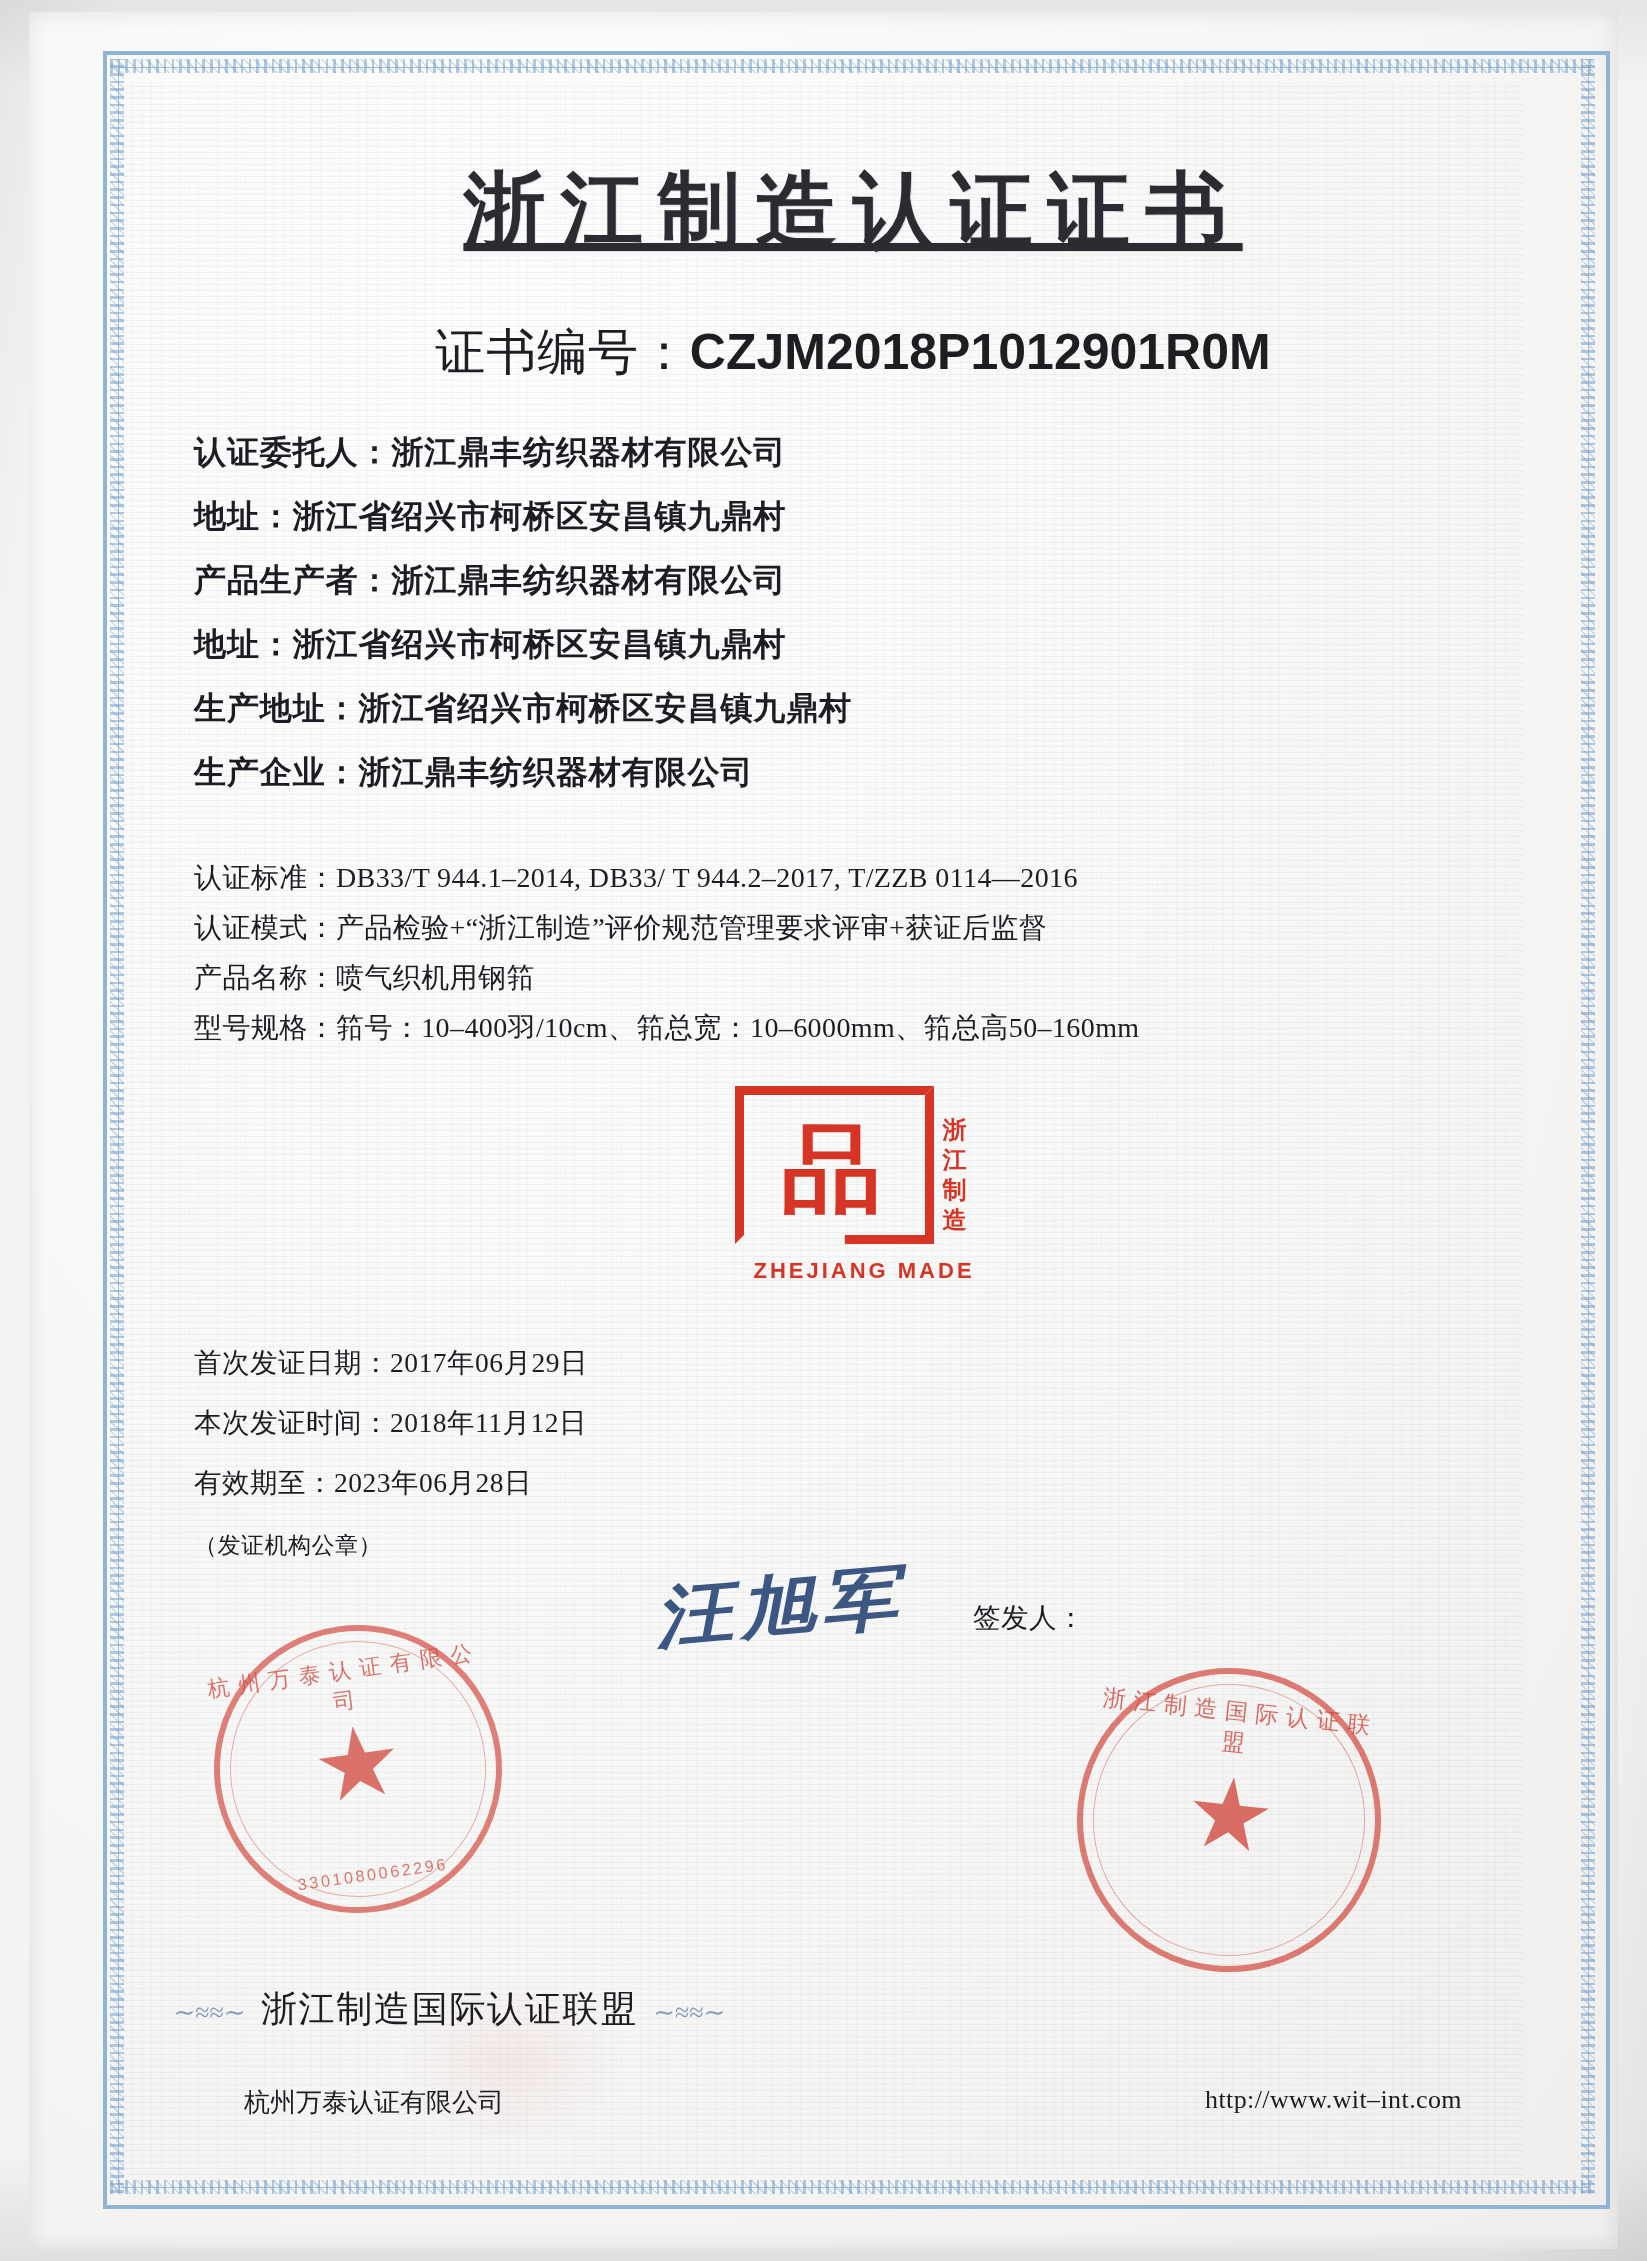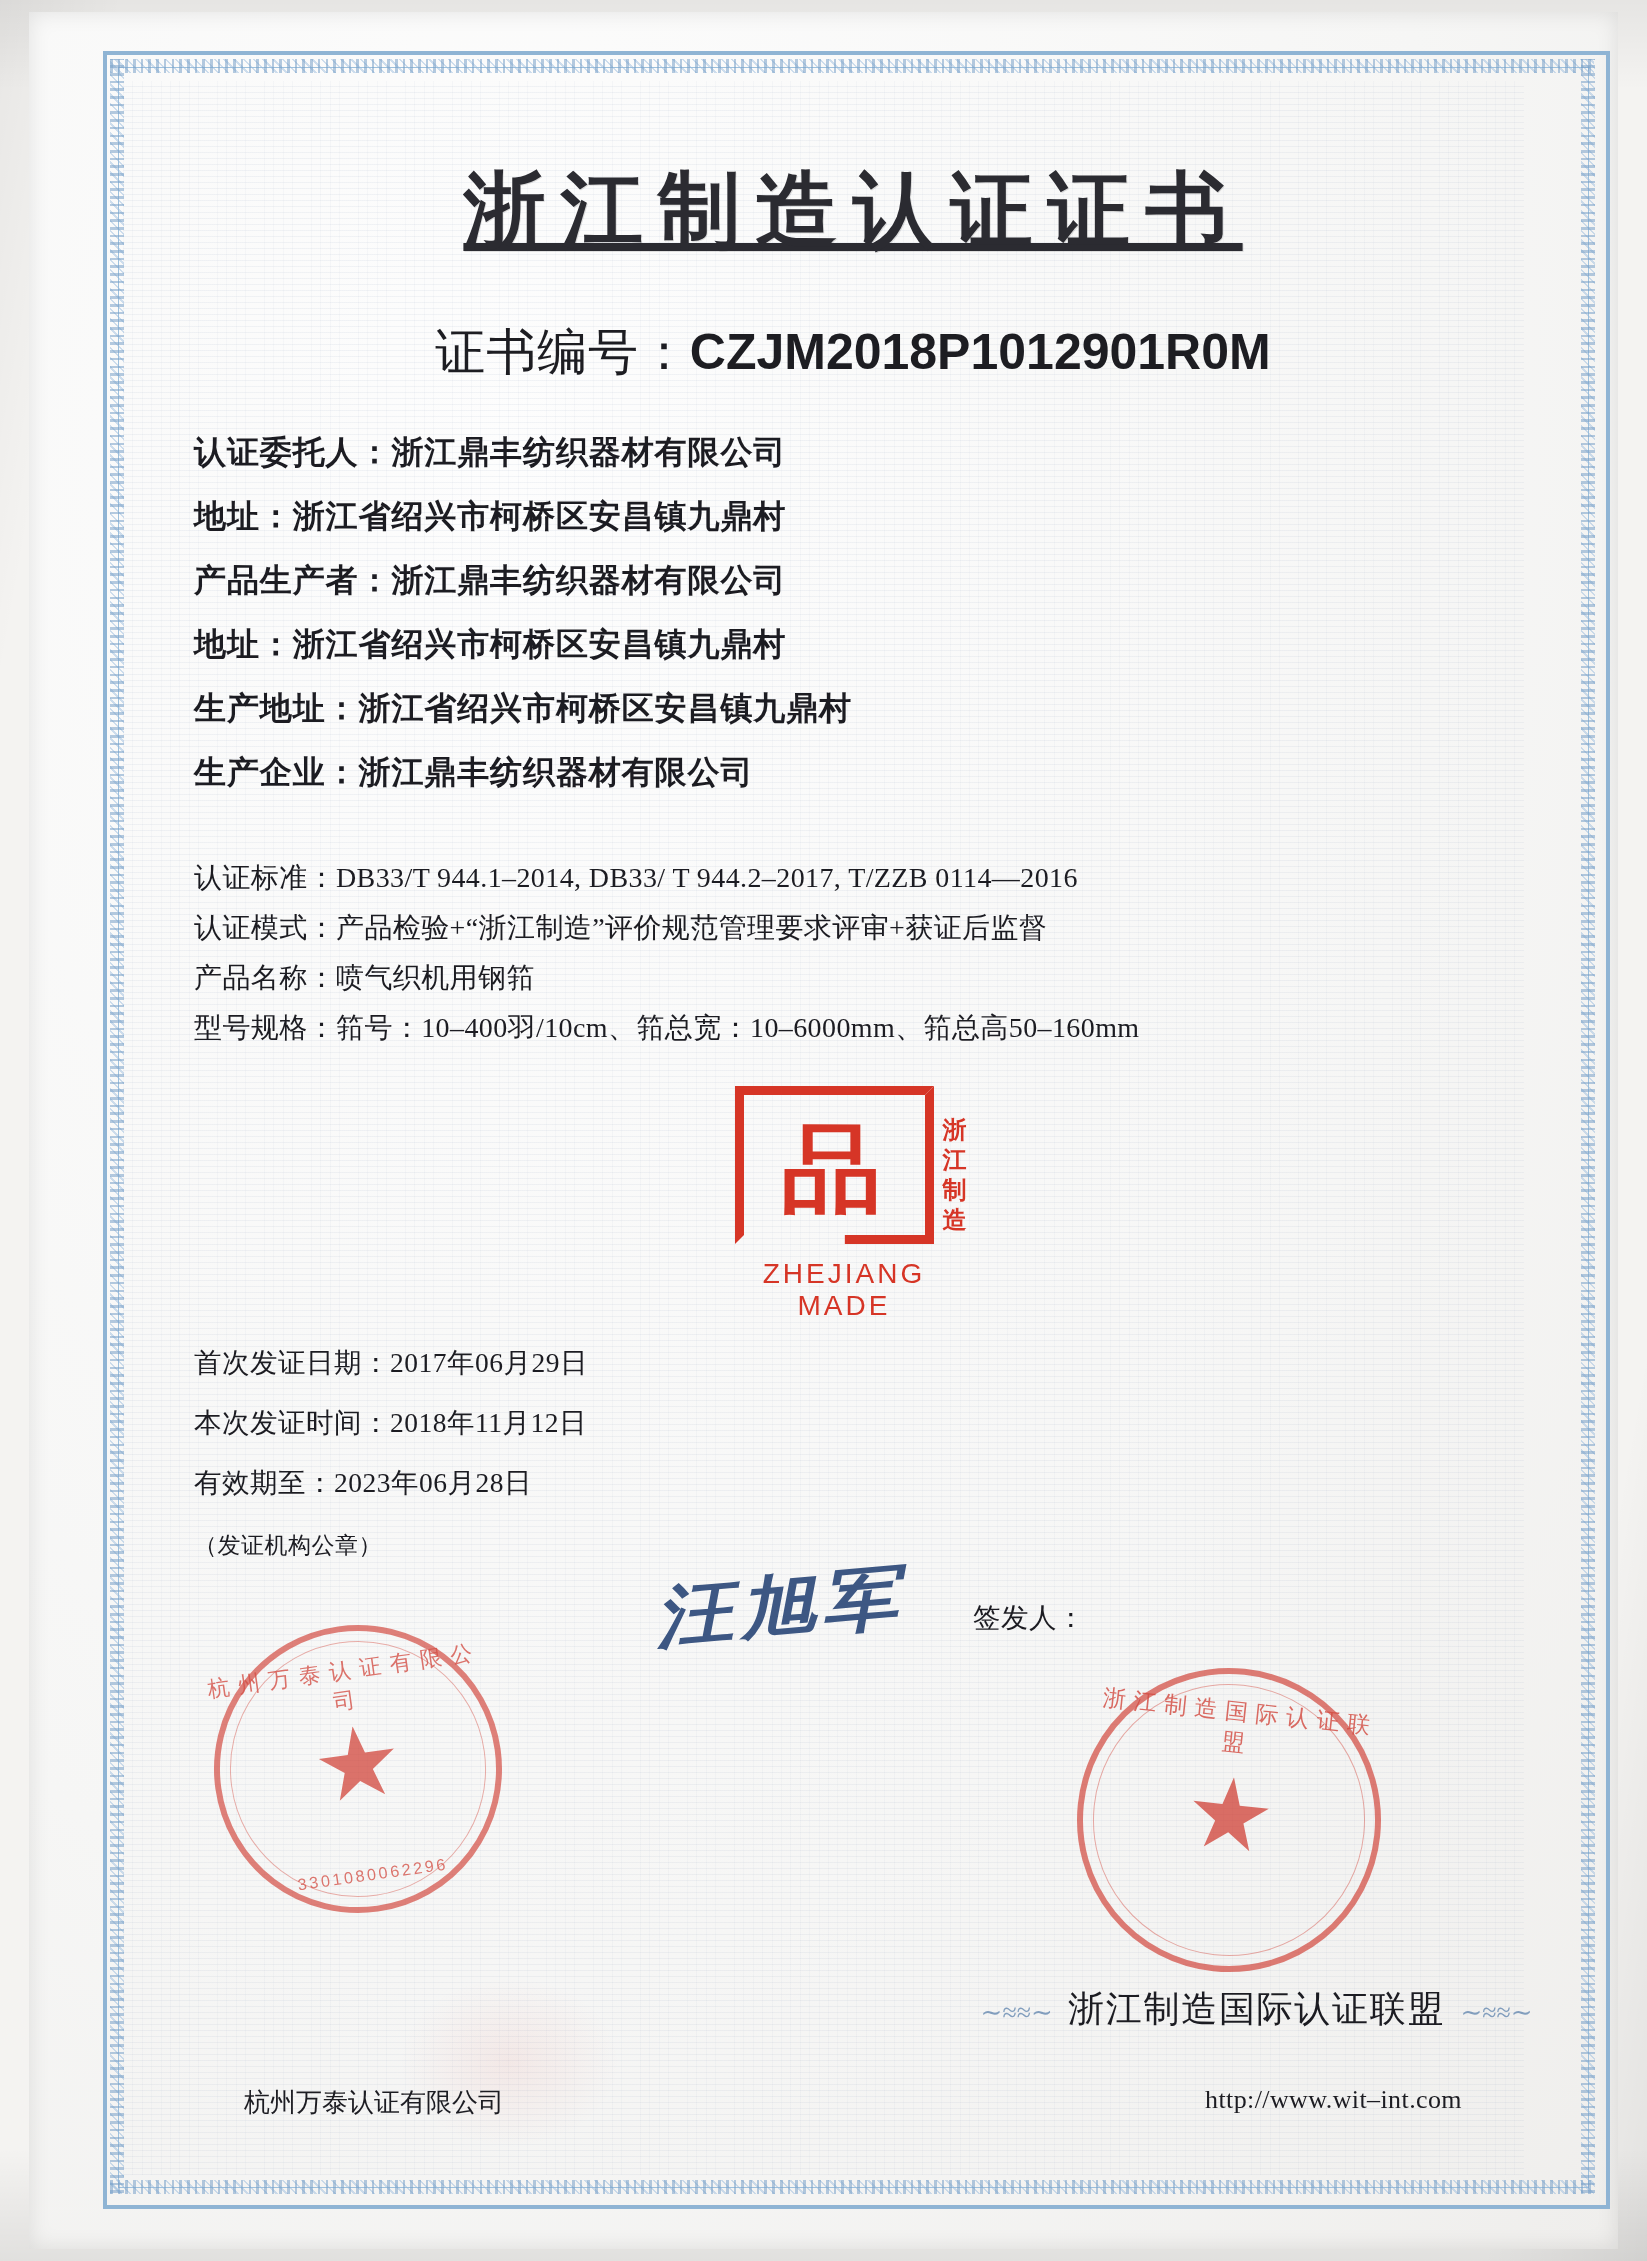--- a/index.html
+++ b/index.html
@@ -217,29 +217,29 @@
     top: 34px;
     width: 34px;
     font-size: 24px;
     line-height: 1.25;
     color: #d63526;
     font-weight: 700;
     letter-spacing: 0.9px;
   }
   .logo-en {
     position: absolute;
-    left: 3px;
+    left: 23px;
     top: 177px;
     width: 225px;
     text-align: center;
     color: #d63526;
     font-family: "Liberation Sans", sans-serif;
-    font-size: 28px;
+    font-size: 22px;
     letter-spacing: 3px;
-    font-weight: 400;
+    font-weight: 700;
   }
 
   
   .dates {
     margin-top: 48px;
     padding-left: 36px;
     position: relative;
     z-index: 3;
   }
   .date-row {
@@ -350,21 +350,21 @@
   }
 
   
   .footer {
     position: absolute;
     left: 129px;
     top: 1973px;
     width: 1390px;
   }
   .footer-org {
-    text-align: right;
+    text-align: left;
     font-size: 36px;
     color: #1c1c22;
     letter-spacing: 1.7px;
     position: relative;
   }
   .footer-org .flourish {
     color: #6f90b5;
     font-size: 26px;
     letter-spacing: 0px;
     vertical-align: middle;

